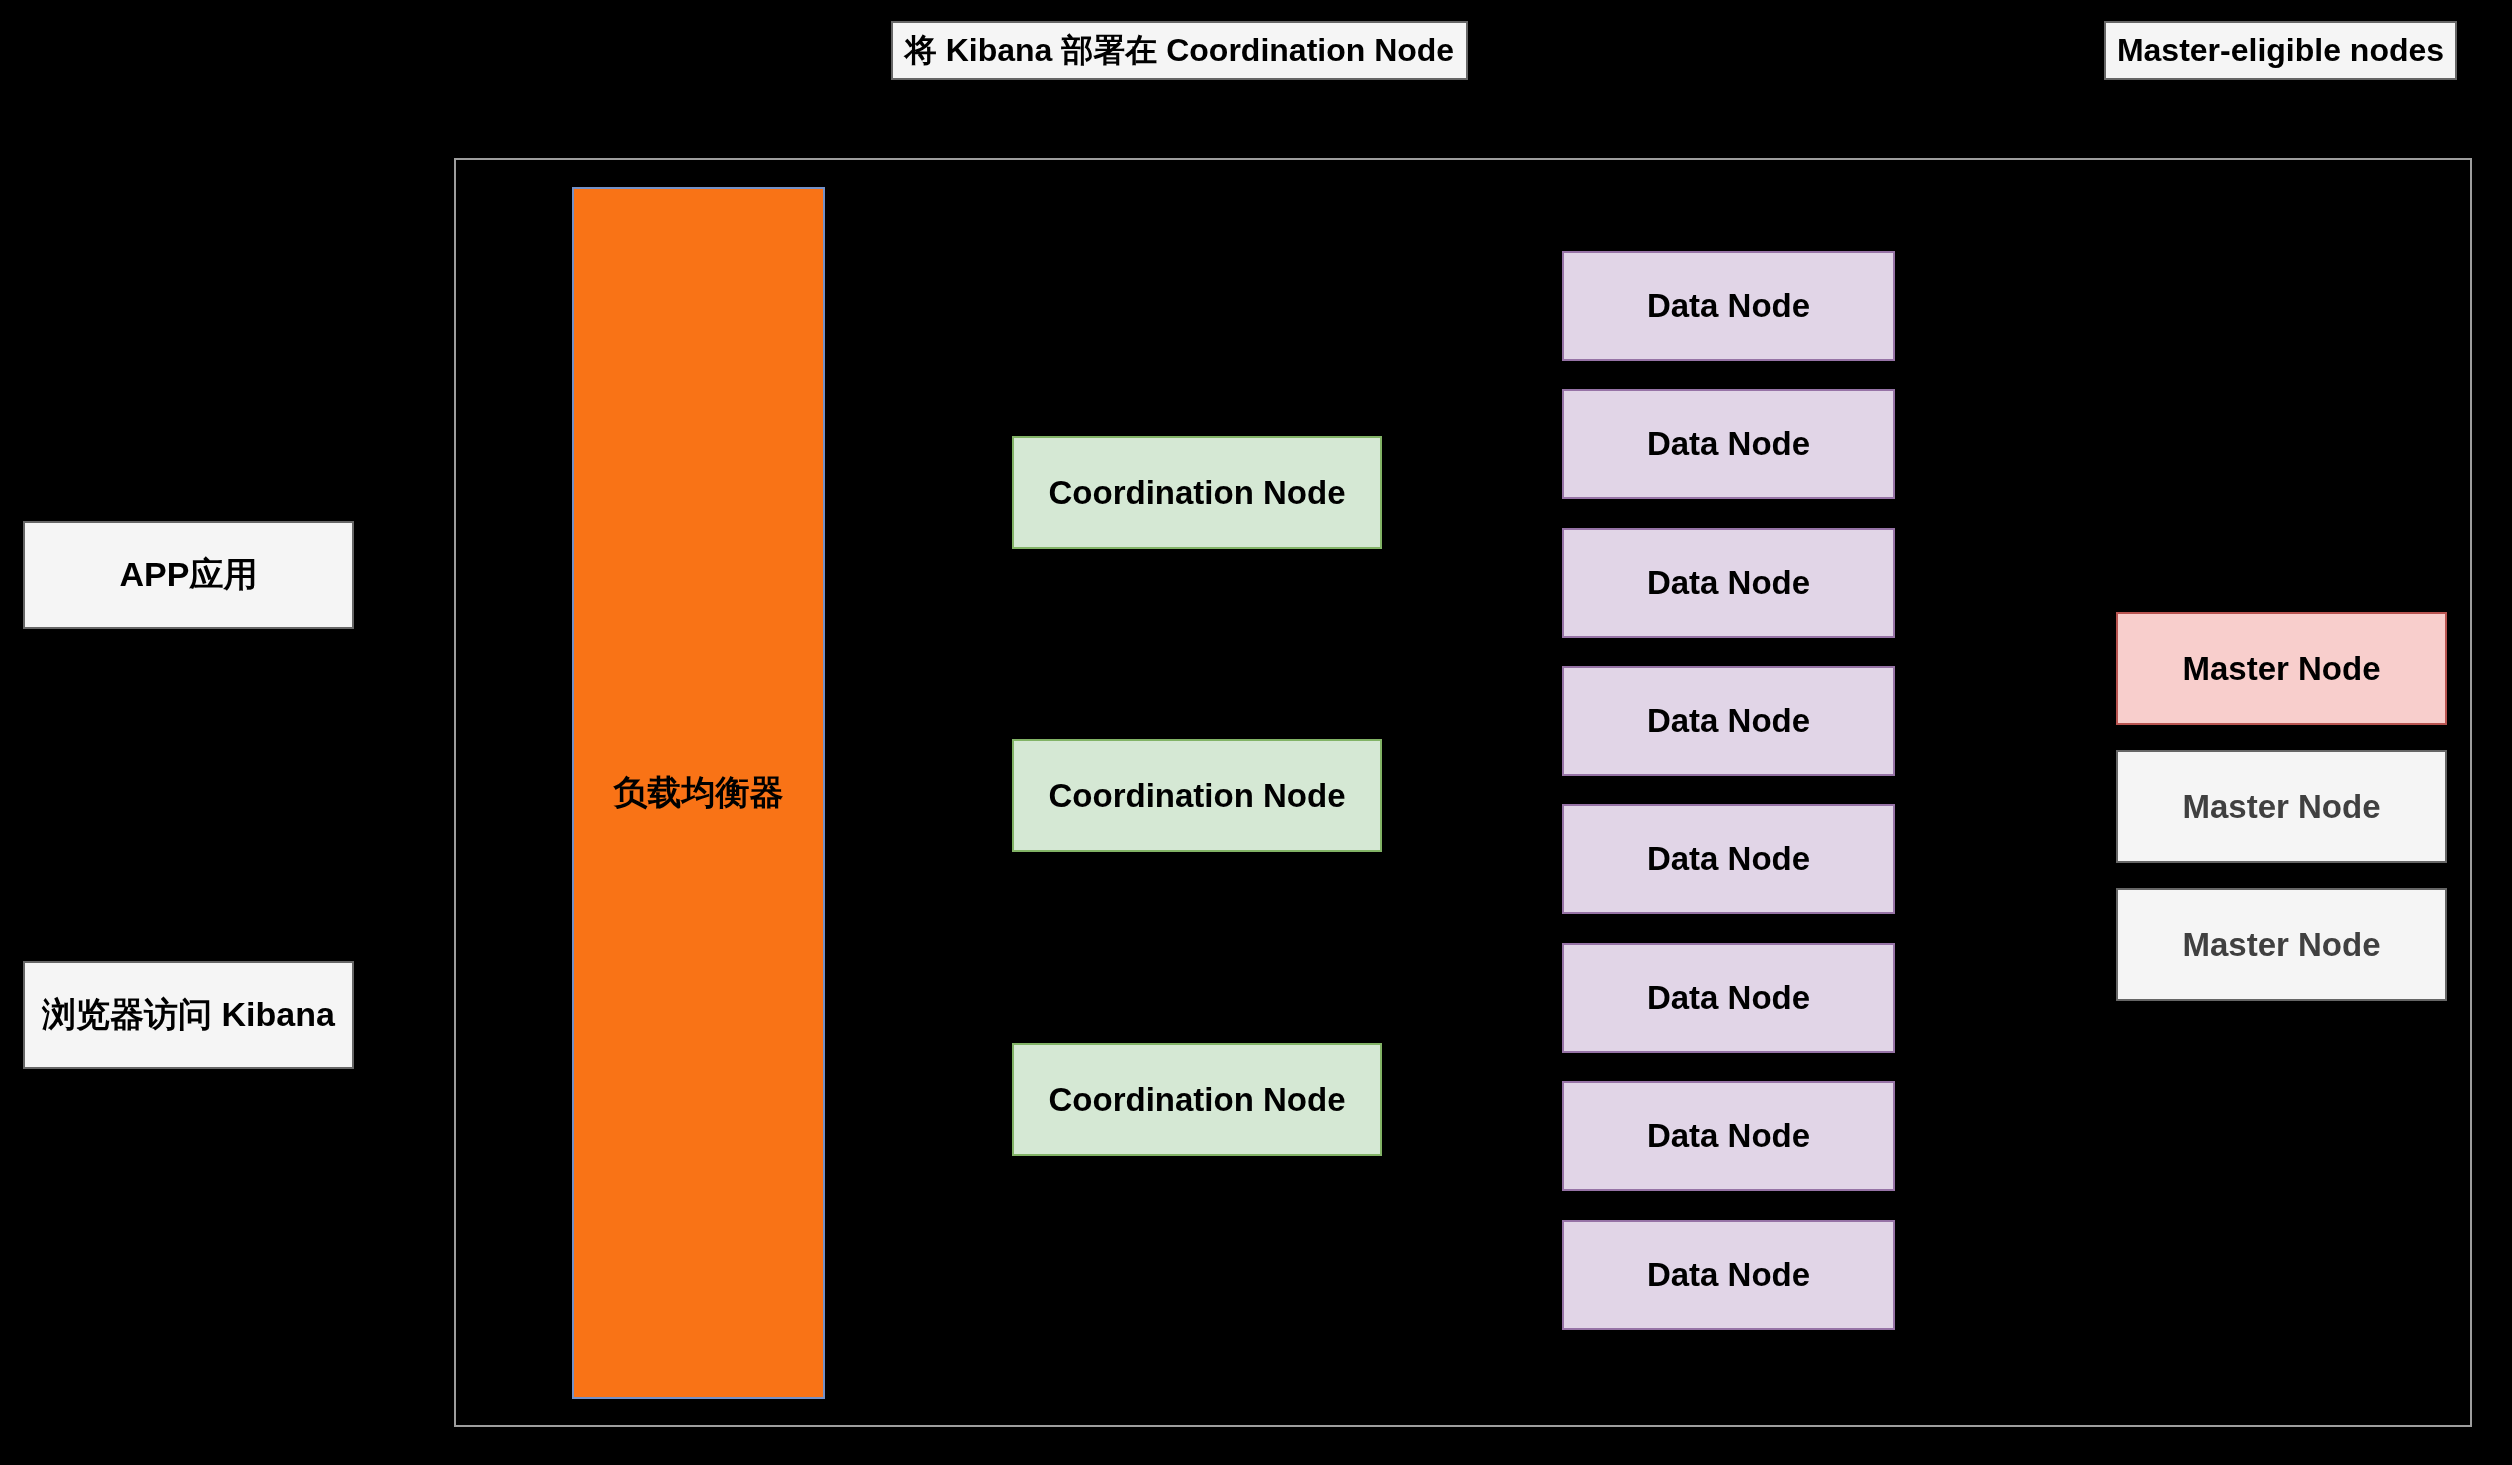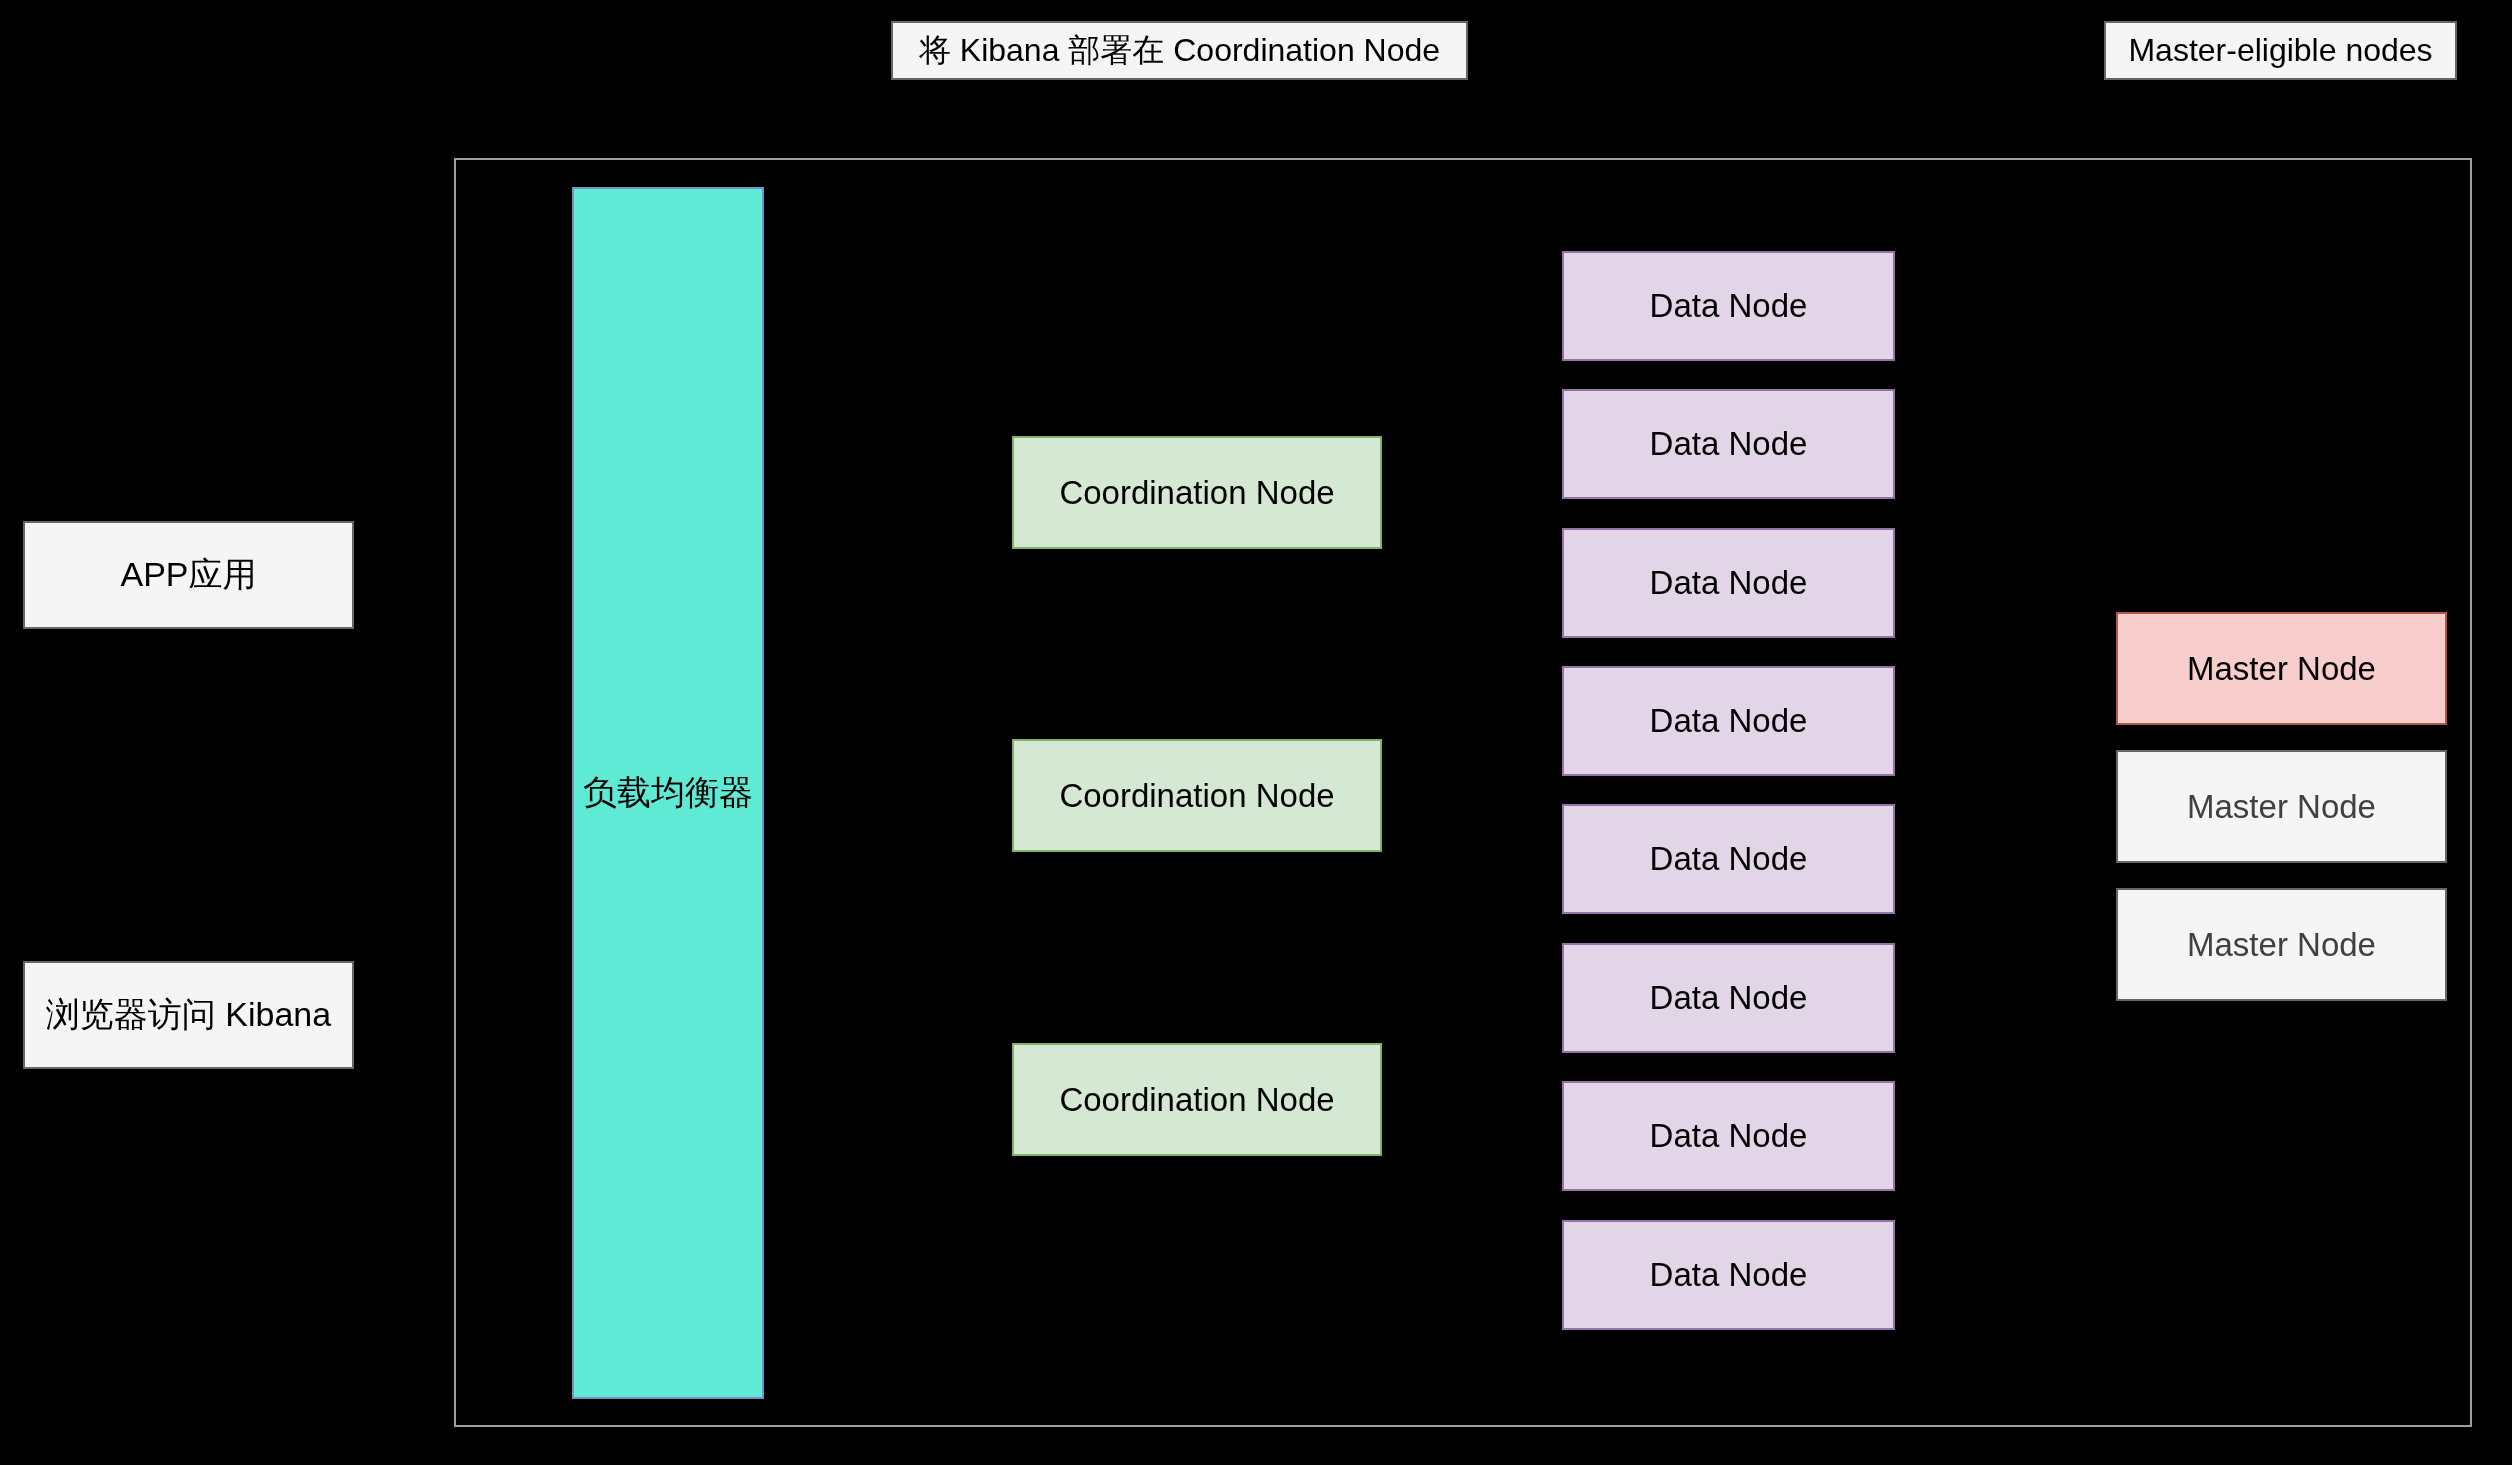--- a/index.html
+++ b/index.html
@@ -7,20 +7,21 @@
     padding: 0;
     background: #000000;
   }
   .canvas {
     position: relative;
     width: 2512px;
     height: 1465px;
     background: #000000;
     font-family: "Liberation Sans", "DejaVu Sans", sans-serif;
     overflow: hidden;
+    font-weight: bold;
   }
   .box {
     position: absolute;
     box-sizing: border-box;
     display: flex;
     align-items: center;
     justify-content: center;
     text-align: center;
     color: #000000;
     white-space: nowrap;
@@ -42,22 +43,22 @@
     box-sizing: border-box;
     left: 454px; top: 158px;
     width: 2018px; height: 1269px;
     border: 2.1px solid #9e9e9e;
     background: transparent;
   }
 
   
   .lb {
     left: 572px; top: 187px;
-    width: 192px; height: 1212px;
-    background: #5eead4;
+    width: 253px; height: 1212px;
+    background: #f97316;
     border: 2.8px solid #7491c8;
     font-size: 34px;
   }
 
   
   .coord {
     left: 1012px;
     width: 370px; height: 113px;
     background: #d5e8d4;
     border: 2.8px solid #82b366;

